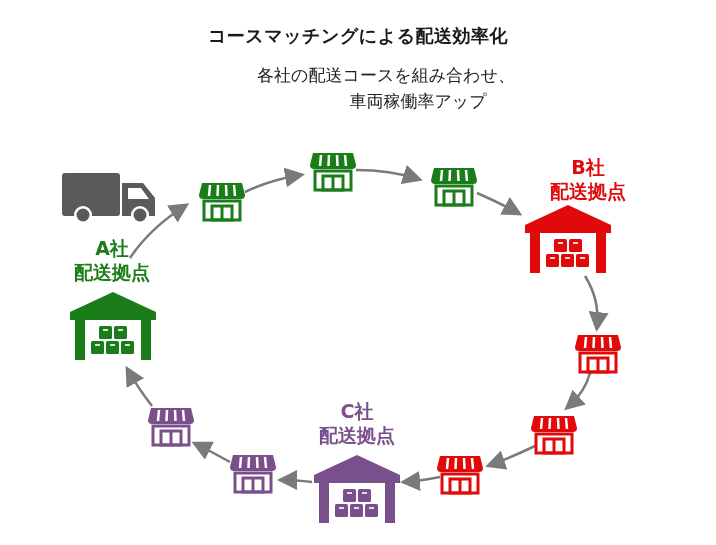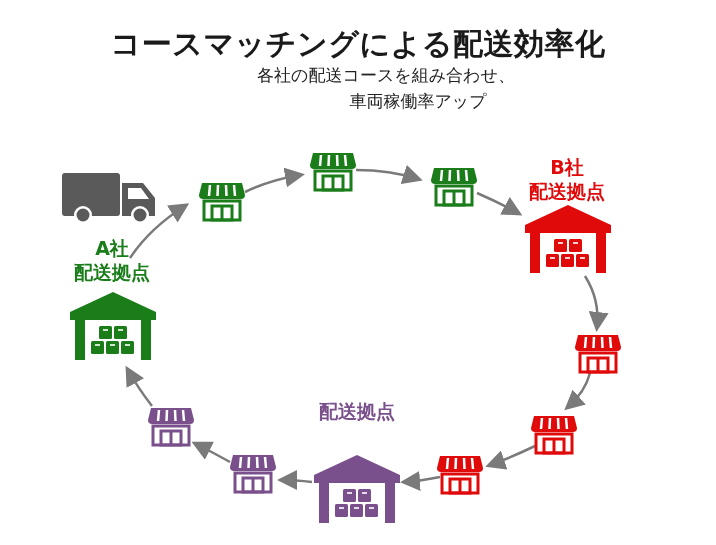--- a/index.html
+++ b/index.html
@@ -1,42 +1,43 @@
 <!DOCTYPE html>
 <html><head>
   <meta charset="utf-8">
   <style>
     html, body { margin:0; padding:0; background:#ffffff; }
     body { width:716px; height:545px; position:relative; overflow:hidden;
            font-family:"DejaVu Sans", "Liberation Sans", sans-serif; }
     .title { position:absolute; left:0; width:716px; top:24px; text-align:center;
-             font-size:30px; font-weight:bold; color:#1a1a1a; letter-spacing:0.5px; }
+             font-size:18px; font-weight:bold; color:#1a1a1a; letter-spacing:0.5px; }
     .subtitle { position:absolute; left:0; width:716px; text-align:center;
                 font-size:17px; color:#222222;padding-left:28px; }
     .sub1 { top:64px; }
     .sub2 { top:90px;margin-left:32px; }
     .lbl { position:absolute; text-align:center; font-weight:bold; font-size:19px; line-height:24px; width:120px; }
     svg#diagram { position:absolute; left:0; top:0; }
   </style>
 </head>
 <body>
 
 <div class="title">コースマッチングによる配送効率化</div>
 <div class="subtitle sub1">各社の配送コースを組み合わせ、</div>
 <div class="subtitle sub2">車両稼働率アップ</div>
 
 <div class="lbl" style="left:52px; top:236px; color:#1a7d1a;">
   <div>A社</div>
   <div>配送拠点</div>
 </div>
-<div class="lbl" style="left:507px; top:155px; color:#e00a0a;">
+<div class="lbl" style="left:528px; top:155px; color:#e00a0a;">
   <div>B社</div>
   <div>配送拠点</div>
 </div>
 <div class="lbl" style="left:297px; top:399px; color:#7a508c;">
+  <div>C社</div>
   <div>配送拠点</div>
 </div>
 
 <svg id="diagram" width="716" height="545" viewBox="0 0 716 545">
   <defs>
     <marker id="ah" markerWidth="8" markerHeight="8" refX="6" refY="4" orient="auto" markerUnits="strokeWidth">
       <path d="M0,0 L8,4 L0,8 Z" fill="#7a7a7a"></path>
     </marker>
 
     <g id="shop">

